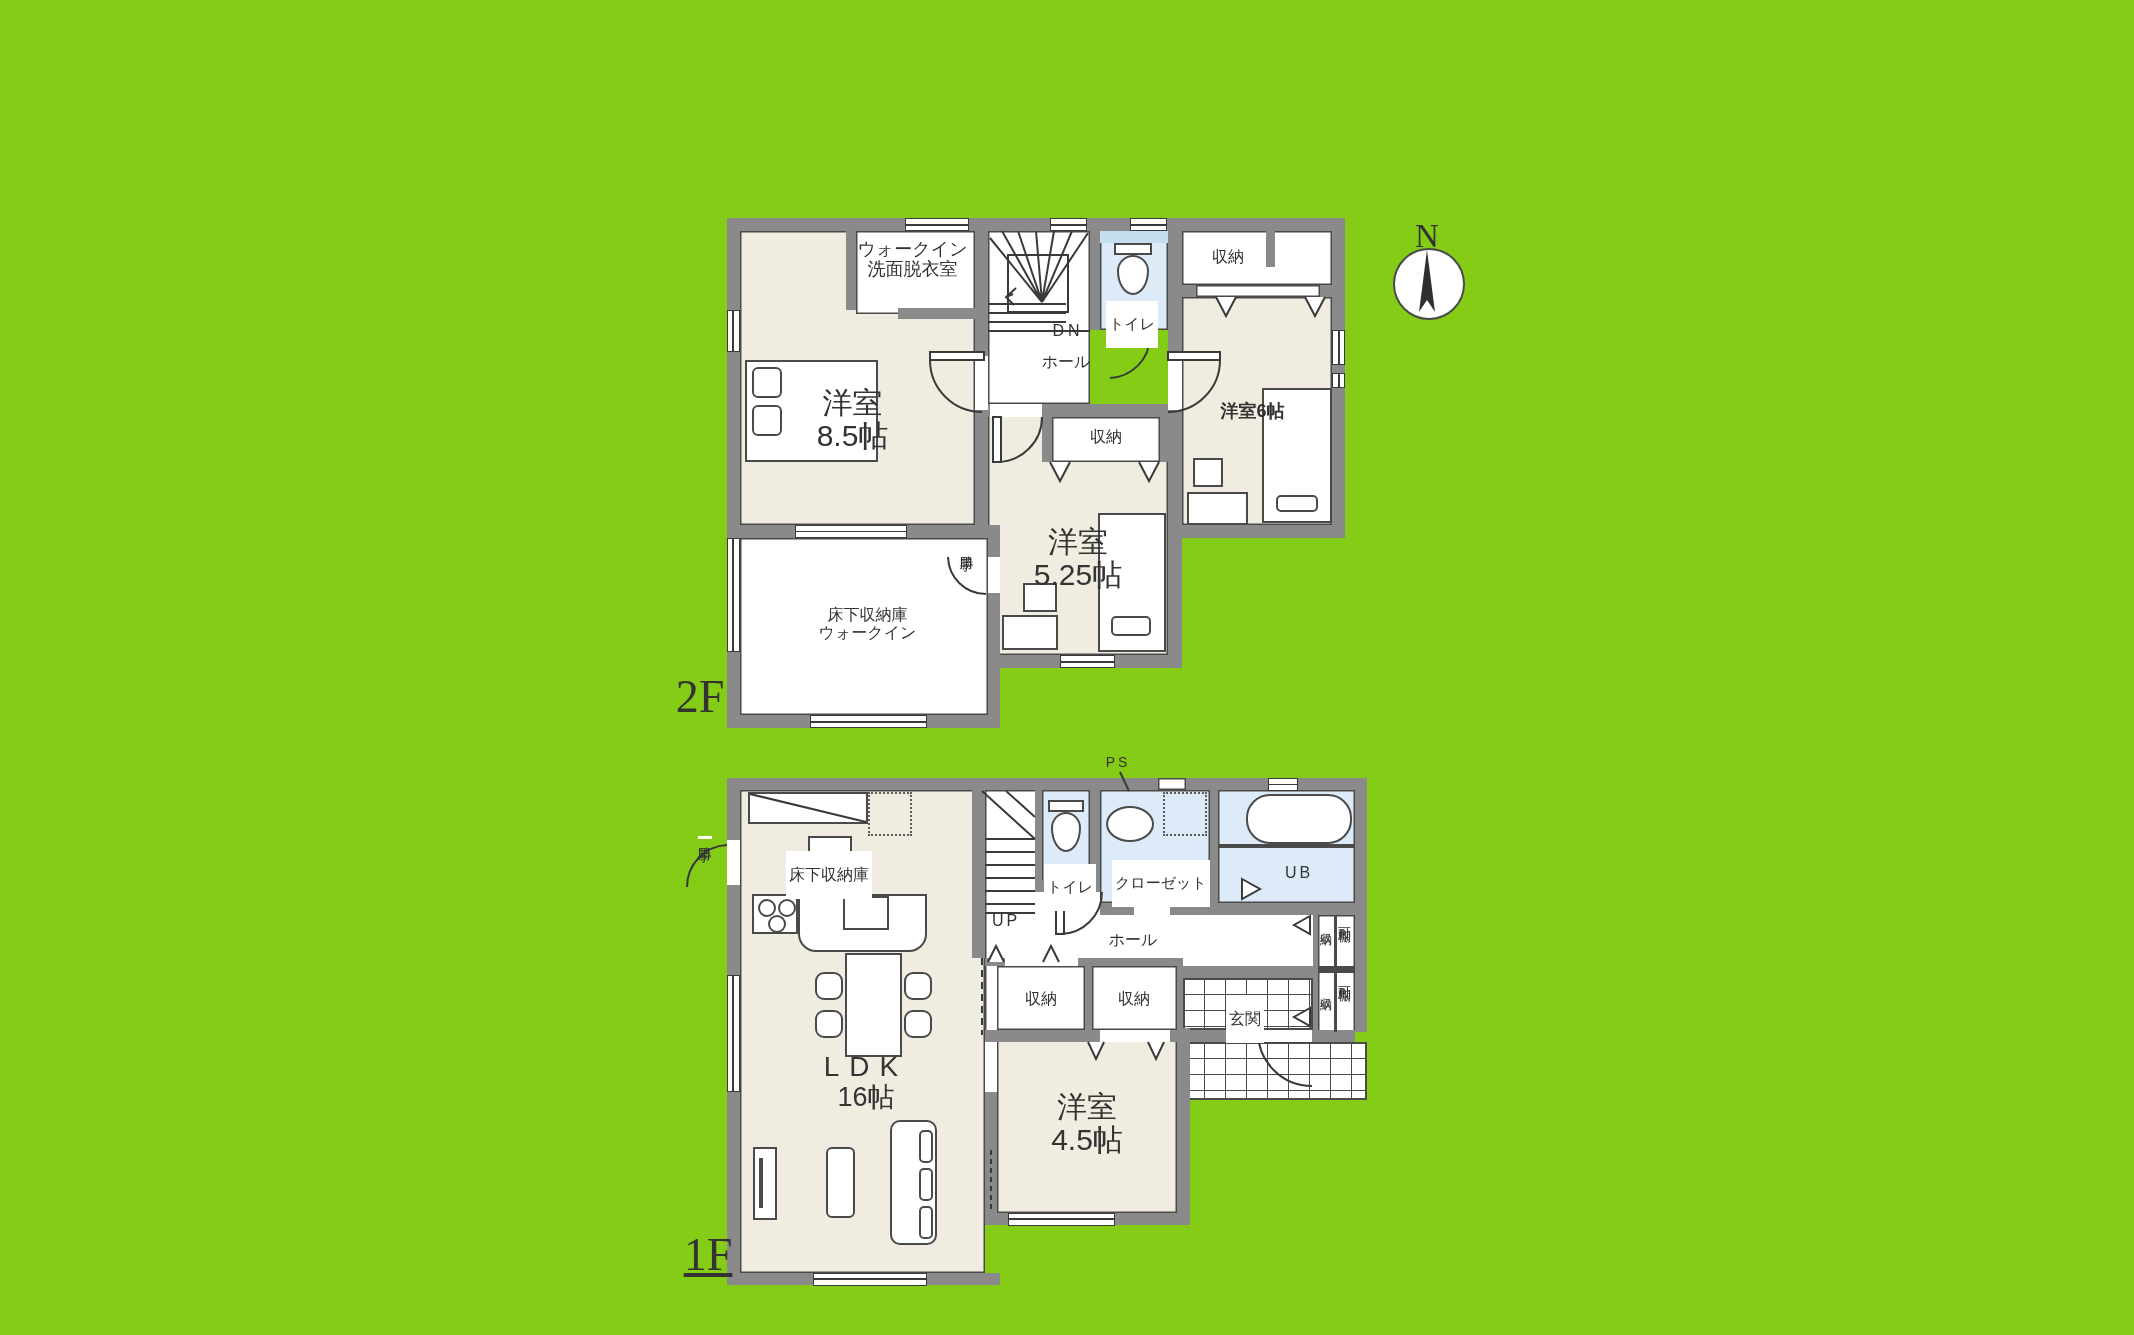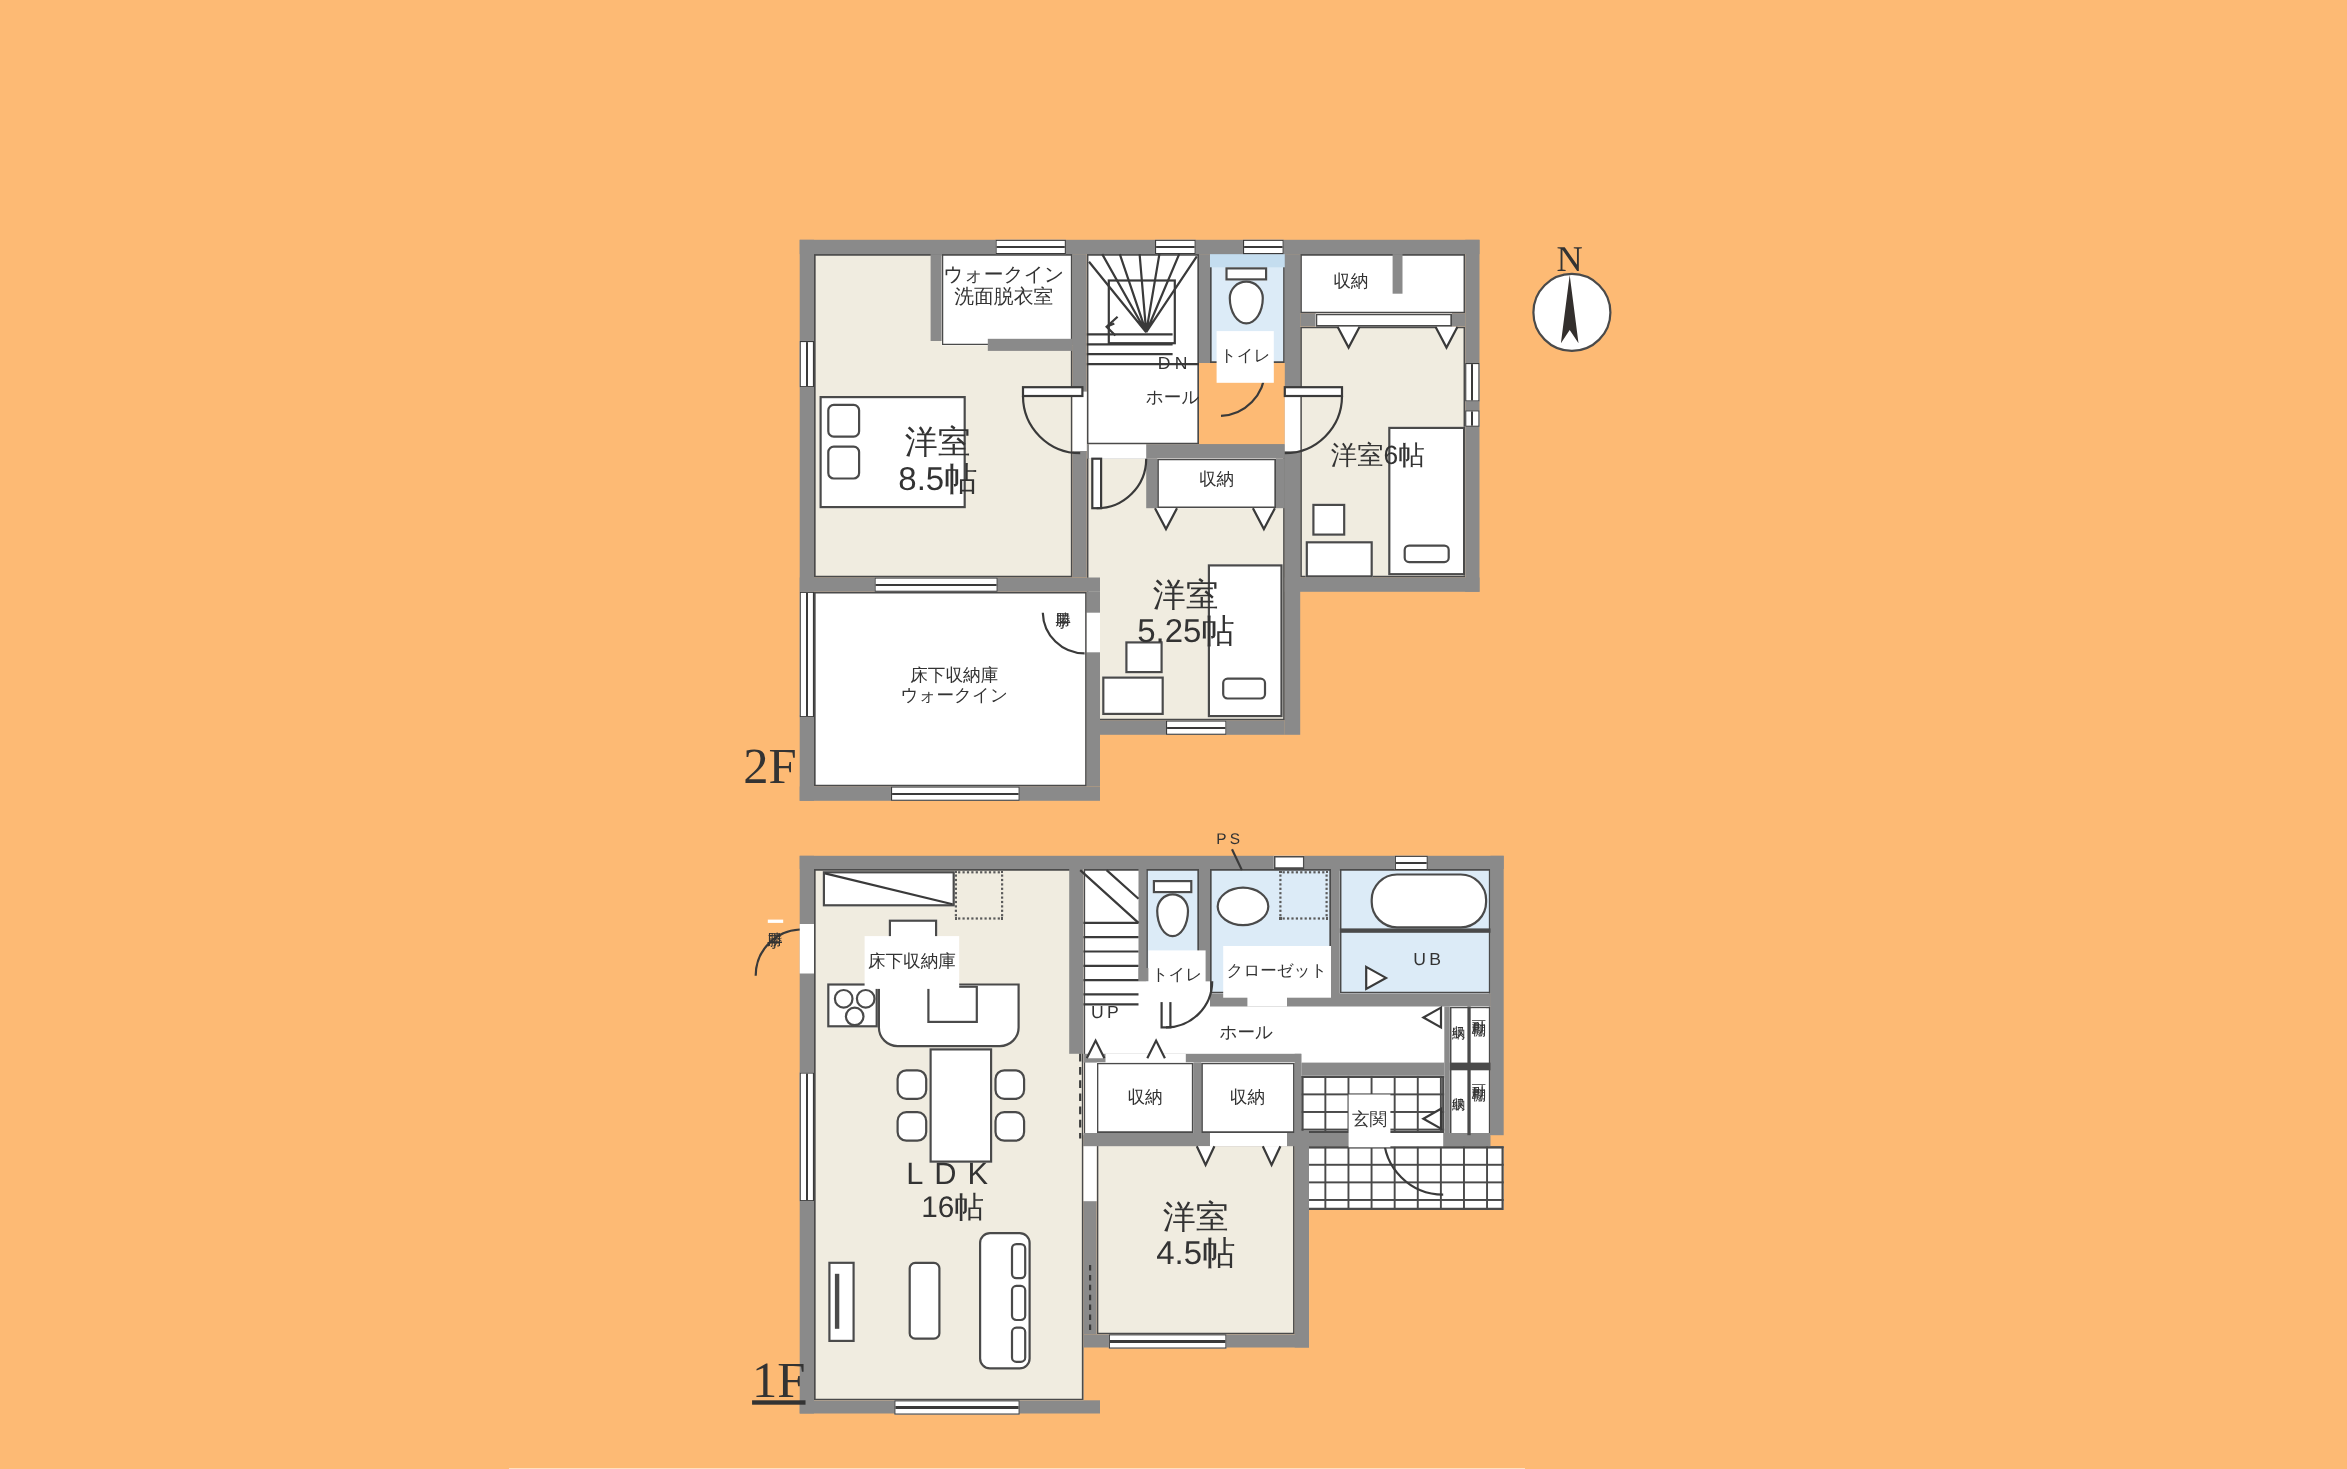--- a/index.html
+++ b/index.html
@@ -1,16 +1,16 @@
 <!DOCTYPE html>
 <html style="--wall: #8a8a8a; --floor: #f0ece0; --wet: #dcebf7; --line: #3a3a3a;"><head>
 <meta charset="utf-8">
 <style>
   html,body{margin:0;padding:0;background:#ffffff;}
-  #canvas{position:relative;width:2134px;height:1335px;background:#fdba74;overflow:hidden;
+  #canvas{position:relative;width:2134px;height:1335px;background:#84cc16;overflow:hidden;
           font-family:"Liberation Sans","DejaVu Sans",sans-serif;color:var(--line,#3a3a3a);}
   .abs{position:absolute;}
   .w{position:absolute;background:var(--wall,#8a8a8a);z-index:2;}
   .rm{position:absolute;background:var(--floor,#f0ece0);box-shadow:inset 0 0 0 1.5px #4a4a4a;z-index:1;}
   .wh{position:absolute;background:#fff;box-shadow:inset 0 0 0 1.5px #4a4a4a;z-index:1;}
   .whi{position:absolute;background:#fff;box-shadow:inset 0 0 0 1.5px #4a4a4a;z-index:3;}
   .wet{position:absolute;background:var(--wet,#dcebf7);box-shadow:inset 0 0 0 1.5px #4a4a4a;z-index:1;}
   .winH{position:absolute;background:#fff;border:1.5px solid #3a3a3a;z-index:3;
         background-image:linear-gradient(to bottom,transparent calc(50% - 1px),#3a3a3a calc(50% - 1px),#3a3a3a calc(50% + 1px),transparent calc(50% + 1px));}
   .winV{position:absolute;background:#fff;border:1.5px solid #3a3a3a;z-index:3;
@@ -105,21 +105,21 @@
     <div>洗面脱衣室</div>
   </div>
   <div class="lbl" style="left:790px;top:386px;width:125px;font-size:30px;">
     <div>洋室</div>
     <div>8.5帖</div>
   </div>
   <div class="lbl" style="left:1040px;top:322px;width:56px;font-size:16px;letter-spacing:4px;">DN</div>
   <div class="lbl" style="left:1030px;top:353px;width:72px;font-size:16px;">ホール</div>
   <div class="lbl bgw" style="left:1106px;top:301px;font-size:15px;">トイレ</div>
   <div class="lbl" style="left:1198px;top:248px;width:60px;font-size:16px;">収納</div>
-  <div class="lbl" style="left:1200px;top:402px;width:105px;font-size:24px;">洋室6帖</div>
+  <div class="lbl" style="left:1200px;top:402px;width:105px;font-size:18px;font-weight:bold;">洋室6帖</div>
   <div class="lbl" style="left:1076px;top:428px;width:60px;font-size:16px;">収納</div>
   <div class="lbl" style="left:1013px;top:525px;width:130px;font-size:30px;">
     <div>洋室</div>
     <div>5.25帖</div>
   </div>
   <div class="vlbl" style="left:960px;top:545px;font-size:14px;">勝手口</div>
   <div class="lbl" style="left:800px;top:606px;width:135px;font-size:16px;">
     <div>床下収納庫</div>
     <div>ウォークイン</div>
   </div>

